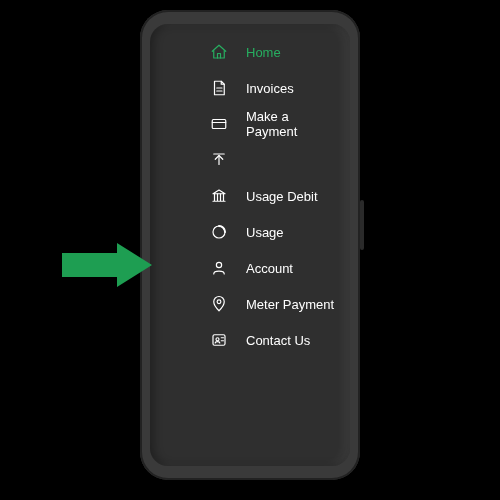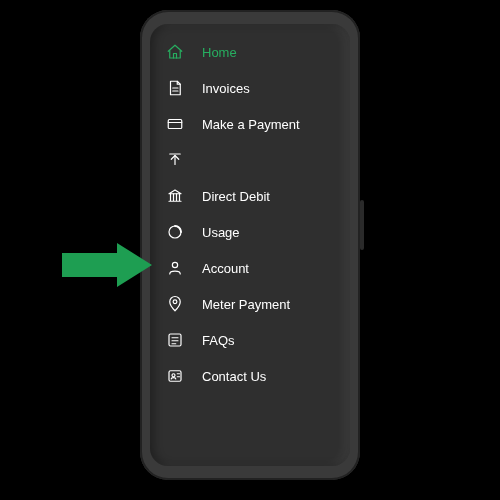--- a/index.html
+++ b/index.html
@@ -46,20 +46,21 @@
     padding: 10px 0;
   }
   .menu-item {
     display: flex;
     align-items: center;
     height: 36px;
     padding: 0 14px;
     cursor: pointer;
     color: #fff;
     font-size: 13px;
+    margin-left: 44px;
   }
   .menu-item.active {
     color: #27ae60;
   }
   .menu-item .icon {
     width: 22px;
     height: 22px;
     flex-shrink: 0;
     display: flex;
     align-items: center;
@@ -147,21 +148,21 @@
         <span class="icon">
           <svg viewBox="0 0 24 24">
               <polygon points="4 9 12 4 20 9"></polygon>
               <line x1="6" y1="9" x2="6" y2="18"></line>
               <line x1="10" y1="9" x2="10" y2="18"></line>
               <line x1="14" y1="9" x2="14" y2="18"></line>
               <line x1="18" y1="9" x2="18" y2="18"></line>
               <line x1="4" y1="19" x2="20" y2="19"></line>
             </svg>
         </span>
-        <span class="label">Direct Debit</span>
+        <span class="label">Usage Debit</span>
       </div>
 
       <div class="menu-item">
         <span class="icon">
           <svg viewBox="0 0 24 24">
               <circle cx="12" cy="12" r="8"></circle>
               <path d="M12 4 A8 8 0 0 1 20 12" stroke-width="2.5"></path>
             </svg>
         </span>
         <span class="label">Usage</span>
@@ -180,31 +181,20 @@
       <div class="menu-item">
         <span class="icon">
           <svg viewBox="0 0 24 24">
               <path d="M12 21 C12 21 5 14 5 9 A7 7 0 0 1 19 9 C19 14 12 21 12 21 Z"></path>
               <circle cx="12" cy="9" r="2.5"></circle>
             </svg>
         </span>
         <span class="label">Meter Payment</span>
       </div>
 
-      <div class="menu-item">
-        <span class="icon">
-          <svg viewBox="0 0 24 24">
-              <rect x="4" y="4" width="16" height="16" rx="2"></rect>
-              <line x1="8" y1="9" x2="16" y2="9"></line>
-              <line x1="8" y1="13" x2="16" y2="13"></line>
-              <line x1="8" y1="17" x2="13" y2="17"></line>
-            </svg>
-        </span>
-        <span class="label">FAQs</span>
-      </div>
 
       <div class="menu-item">
         <span class="icon">
           <svg viewBox="0 0 24 24">
               <rect x="4" y="5" width="16" height="14" rx="2"></rect>
               <circle cx="10" cy="11" r="2"></circle>
               <path d="M7 16 C7 13.5 13 13.5 13 16"></path>
               <line x1="15" y1="9" x2="18" y2="9"></line>
               <line x1="15" y1="13" x2="18" y2="13"></line>
             </svg>

